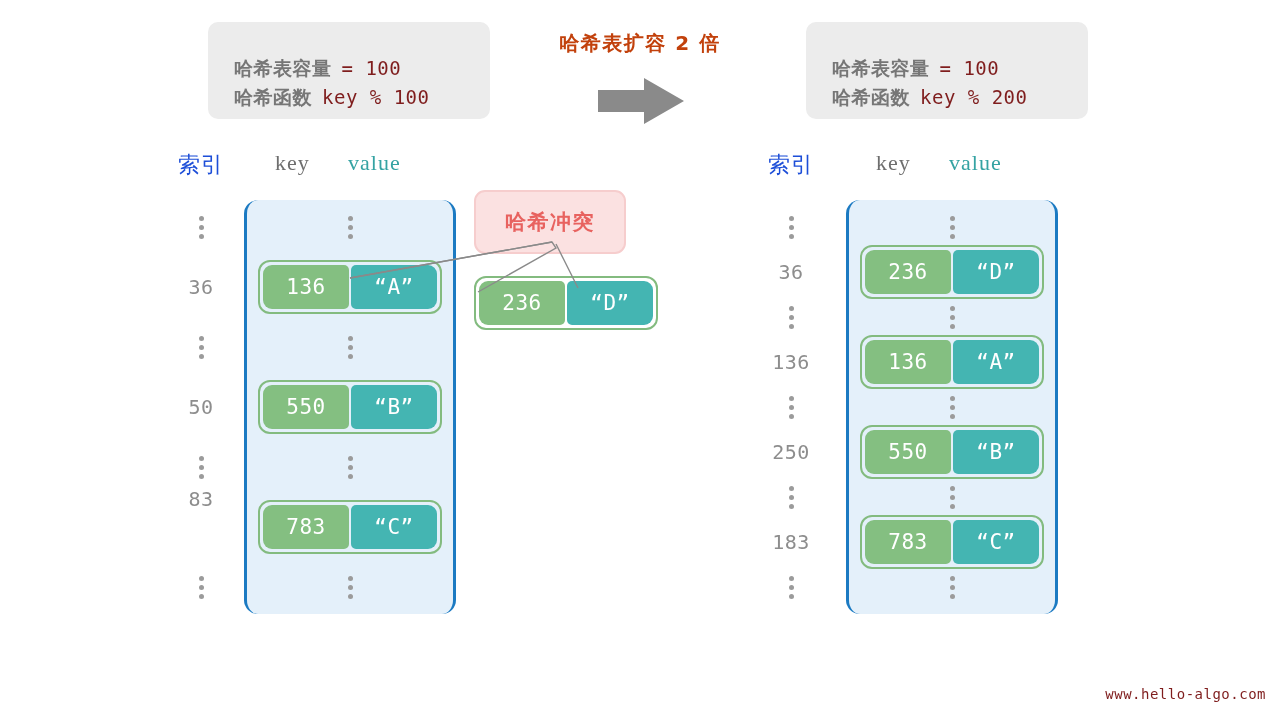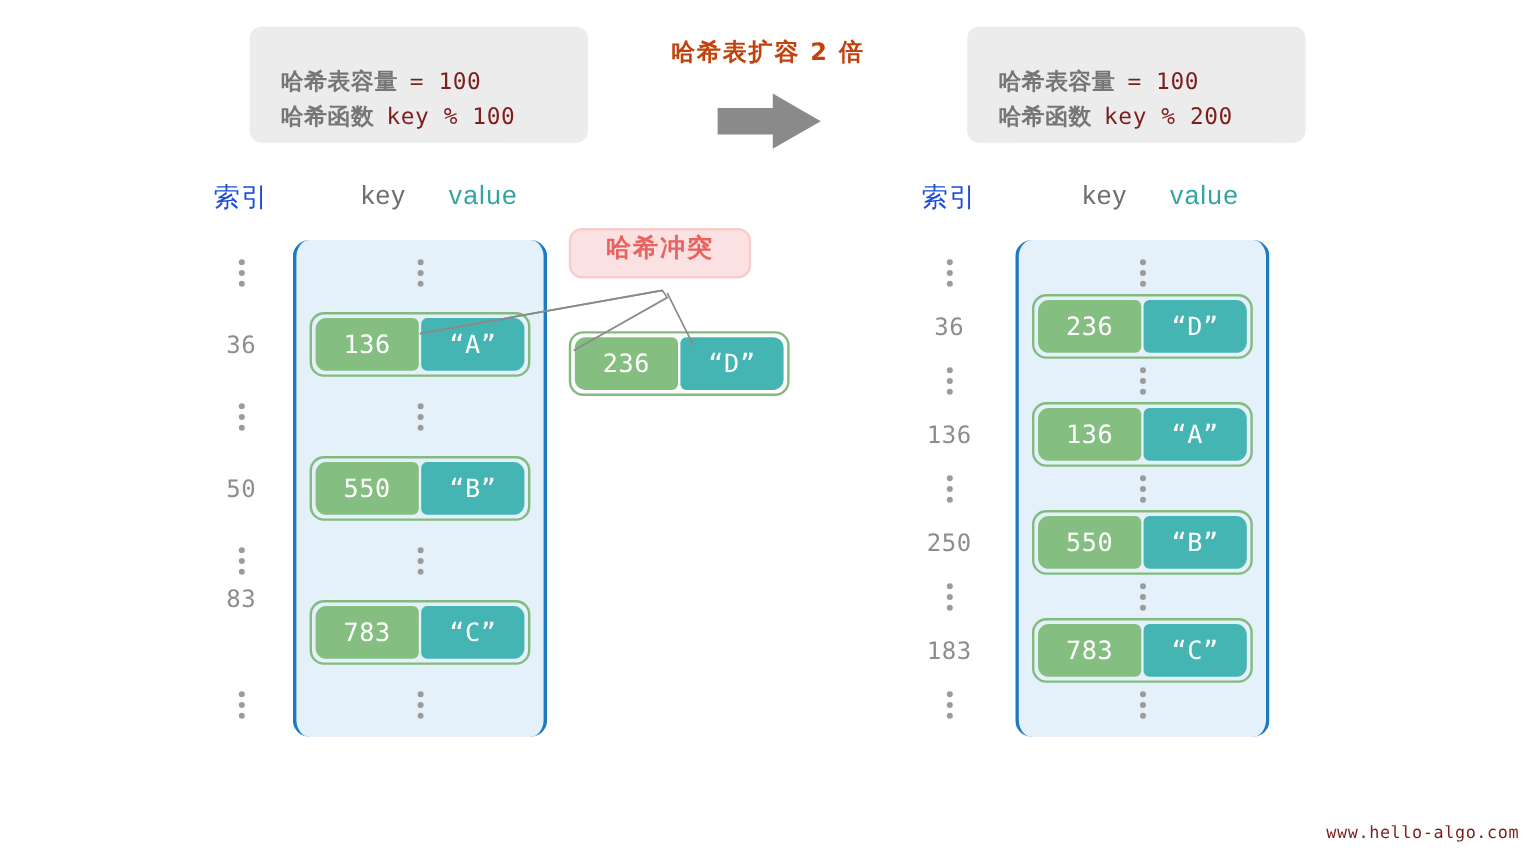--- a/index.html
+++ b/index.html
@@ -70,23 +70,22 @@
     position: absolute;
     font-size: 22px;
     white-space: nowrap;
   }
   .head-index {
     font-family: "DejaVu Sans", "Liberation Sans", sans-serif;
     color: #1d4ed8;
     letter-spacing: 1px;
   }
   .head-kv {
-    font-family: Liberation Sans, sans-serif;
+    font-family: Liberation Serif, serif;
     letter-spacing: 1px;
-    margin-left: 26px;
   }
   .head-value { color: #35a3a3; }
 
   
   .table-group { position: absolute; }
 
   .bracket {
     position: absolute;
     top: 0;
     left: 0;
@@ -173,26 +172,26 @@
     left: 474px;
     top: 276px;
   }
 
   
   .badge {
     position: absolute;
     left: 474px;
     top: 190px;
     width: 152px;
-    height: 42px;
+    height: 64px;
     background: #fbe1e1;
     border: 2px solid #f6cdcd;
     border-radius: 11px;
     display: flex;
-    align-items: flex-start;
+    align-items: center;
     justify-content: center;
     color: #e8625f;
     font-size: 21px;
     font-weight: bold;
     letter-spacing: 1.5px;
     box-sizing: border-box;
   }
 
   .connector-svg {
     position: absolute;

